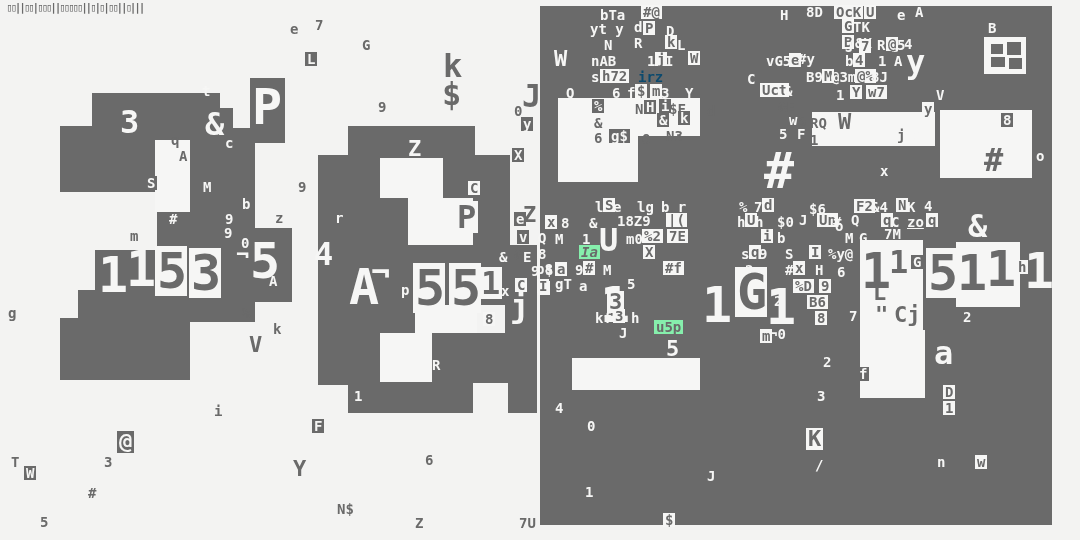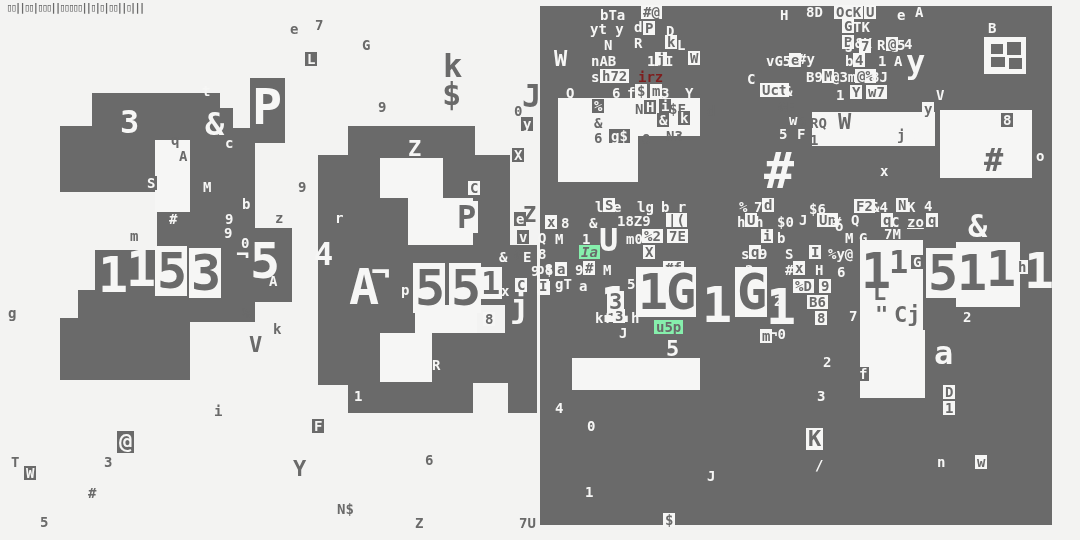--- a/index.html
+++ b/index.html
@@ -115,21 +115,21 @@
     <span class="g sz-s st-w" style="left: 766px; top: 54px; color: rgb(246, 246, 245);">vG5</span>
     <span class="g sz-s st-db" style="left: 789px; top: 53px; color: rgb(106, 106, 106); background: rgb(246, 246, 245);">e</span>
     <span class="g sz-s st-w" style="left: 798px; top: 52px; color: rgb(246, 246, 245);">#y</span>
     <span class="g sz-s st-w" style="left: 845px; top: 54px; color: rgb(246, 246, 245);">b</span>
     <span class="g sz-s st-db" style="left: 853px; top: 53px; color: rgb(106, 106, 106); background: rgb(246, 246, 245);">4</span>
     <span class="g sz-s st-w" style="left: 878px; top: 54px; color: rgb(246, 246, 245);">1</span>
     <span class="g sz-s st-w" style="left: 894px; top: 54px; color: rgb(246, 246, 245);">A</span>
     <span class="g sz-l st-w" style="left: 906px; top: 46px; color: rgb(246, 246, 245);">y</span>
     <span class="g sz-s st-w" style="left: 591px; top: 70px; color: rgb(246, 246, 245);">s</span>
     <span class="g sz-s st-db" style="left: 600px; top: 69px; color: rgb(106, 106, 106); background: rgb(246, 246, 245);">h72</span>
-    <span class="g sz-s st-w" style="left: 638px; top: 70px; color: #7f1d1d;">irz</span>
+    <span class="g sz-s st-w" style="left: 638px; top: 70px; color: #0c4a6e;">irz</span>
     <span class="g sz-s st-w" style="left: 747px; top: 72px; color: rgb(246, 246, 245);">C</span>
     <span class="g sz-s st-w" style="left: 806px; top: 70px; color: rgb(246, 246, 245);">B9</span>
     <span class="g sz-s st-db" style="left: 822px; top: 69px; color: rgb(106, 106, 106); background: rgb(246, 246, 245);">M</span>
     <span class="g sz-s st-w" style="left: 831px; top: 70px; color: rgb(246, 246, 245);">@3m</span>
     <span class="g sz-s st-db" style="left: 855px; top: 69px; color: rgb(106, 106, 106); background: rgb(246, 246, 245);">@%</span>
     <span class="g sz-s st-w" style="left: 871px; top: 70px; color: rgb(246, 246, 245);">8J</span>
     <span class="g sz-s st-w" style="left: 566px; top: 86px; color: rgb(246, 246, 245);">Q</span>
     <span class="g sz-s st-w" style="left: 612px; top: 86px; color: rgb(246, 246, 245);">6</span>
     <span class="g sz-s st-w" style="left: 627px; top: 86px; color: rgb(246, 246, 245);">f</span>
     <span class="g sz-s st-db" style="left: 635px; top: 84px; color: rgb(106, 106, 106); background: rgb(246, 246, 245);">$</span>
@@ -291,21 +291,20 @@
     <span class="g sz-s st-w" style="left: 815px; top: 263px; color: rgb(246, 246, 245);">H</span>
     <span class="g sz-s st-w" style="left: 837px; top: 265px; color: rgb(246, 246, 245);">6</span>
     <span class="g sz-s st-db" style="left: 793px; top: 279px; color: rgb(106, 106, 106); background: rgb(246, 246, 245);">%D</span>
     <span class="g sz-s st-db" style="left: 819px; top: 279px; color: rgb(106, 106, 106); background: rgb(246, 246, 245);">9</span>
     <span class="g sz-s st-db" style="left: 537px; top: 279px; color: rgb(106, 106, 106); background: rgb(246, 246, 245);">I</span>
     <span class="g sz-s st-w" style="left: 555px; top: 277px; color: rgb(246, 246, 245);">gT</span>
     <span class="g sz-s st-w" style="left: 579px; top: 279px; color: rgb(246, 246, 245);">a</span>
     <span class="g sz-s st-w" style="left: 627px; top: 277px; color: rgb(246, 246, 245);">5</span>
     <span class="g sz-xl st-w" style="left: 600px; top: 280px; color: rgb(246, 246, 245);">1</span>
     <span class="g sz-m st-db" style="left: 607px; top: 291px; color: rgb(106, 106, 106); background: rgb(246, 246, 245);">3</span>
-    <span class="g sz-xl st-db" style="left: 636px; top: 267px; color: rgb(106, 106, 106); background: rgb(246, 246, 245);">1G</span>
     <span class="g sz-xl st-w" style="left: 702px; top: 280px; color: rgb(246, 246, 245);">1</span>
     <span class="g sz-xl st-db" style="left: 735px; top: 267px; color: rgb(106, 106, 106); background: rgb(246, 246, 245);">G</span>
     <span class="g sz-xl st-w" style="left: 766px; top: 282px; color: rgb(246, 246, 245);">1</span>
     <span class="g sz-s st-w" style="left: 774px; top: 294px; color: rgb(246, 246, 245);">2</span>
     <span class="g sz-s st-w" style="left: 595px; top: 311px; color: rgb(246, 246, 245);">kf</span>
     <span class="g sz-s st-db" style="left: 613px; top: 309px; color: rgb(106, 106, 106); background: rgb(246, 246, 245);">3</span>
     <span class="g sz-s st-w" style="left: 631px; top: 311px; color: rgb(246, 246, 245);">h</span>
     <span class="g sz-s st-db" style="left: 807px; top: 295px; color: rgb(106, 106, 106); background: rgb(246, 246, 245);">B6</span>
     <span class="g sz-s st-db" style="left: 815px; top: 311px; color: rgb(106, 106, 106); background: rgb(246, 246, 245);">8</span>
     <span class="g sz-s st-w" style="left: 849px; top: 309px; color: rgb(246, 246, 245);">7</span>

